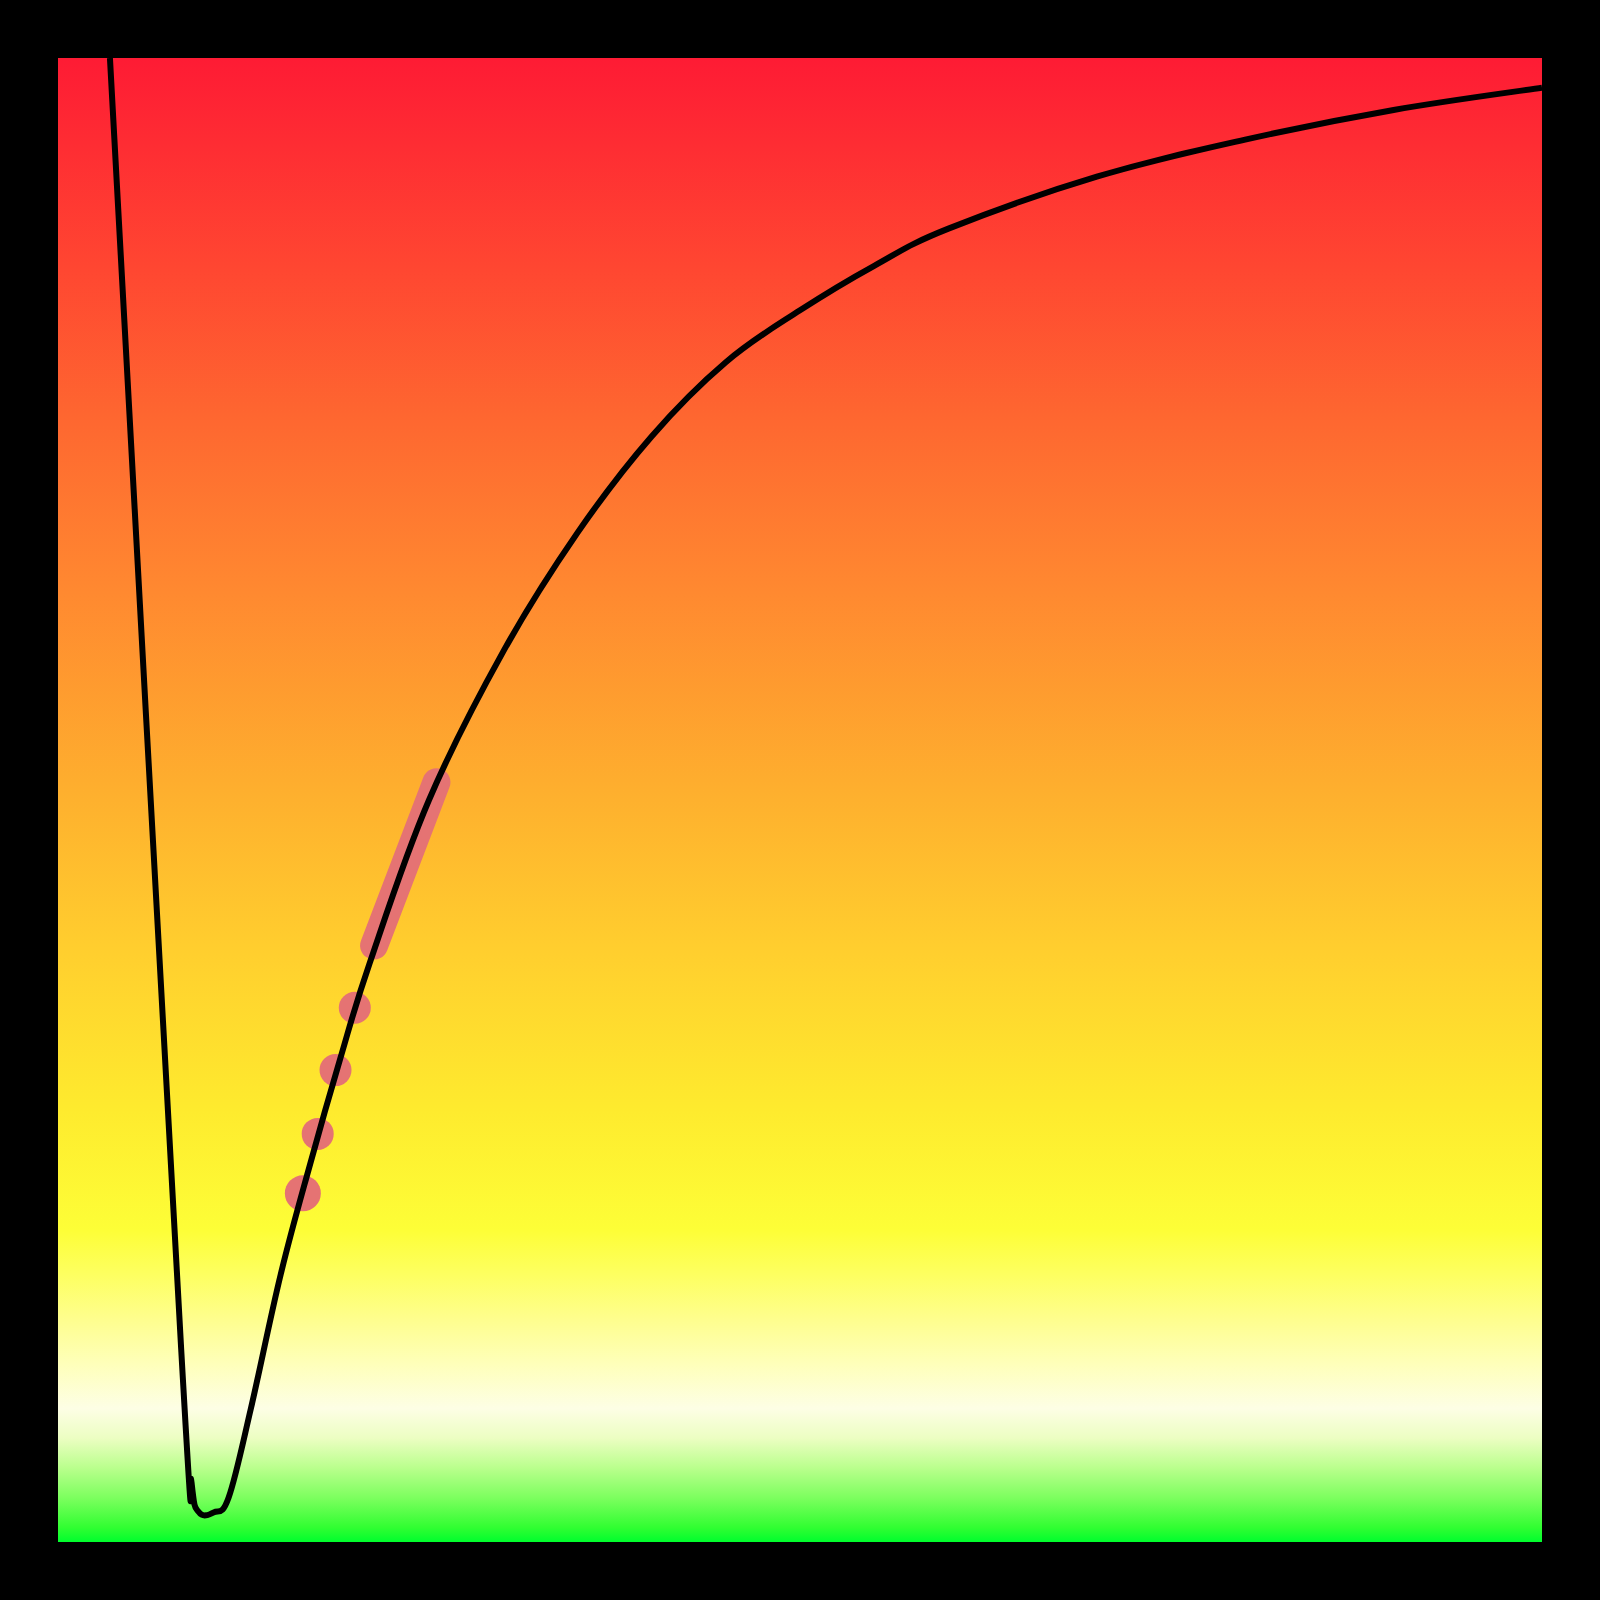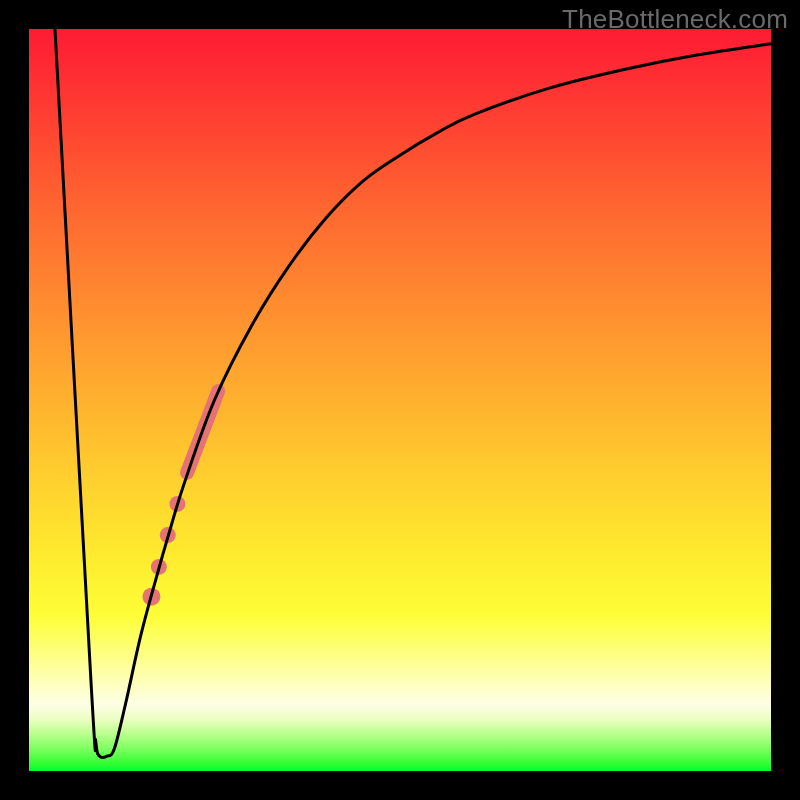--- a/index.html
+++ b/index.html
@@ -72,14 +72,13 @@
       <g>
         <line id="mseg" stroke-linecap="round" x1="158.046" y1="443.716" x2="189.21" y2="362.096" stroke="#e57373" stroke-width="14"></line>
         <circle id="md0" cx="148.4" cy="474.88" r="8" fill="#e57373"></circle>
         <circle id="md1" cx="138.754" cy="506.044" r="8" fill="#e57373"></circle>
         <circle id="md2" cx="129.85" cy="537.95" r="8" fill="#e57373"></circle>
         <circle id="md3" cx="122.43" cy="567.63" r="9" fill="#e57373"></circle>
       </g>
       <path id="curvePath" fill="none" stroke-width="3" d="M 25.970000000000002 0 C 32.38 116.20, 54.24 517.32, 61.59 645.54 C 68.93 773.76, 65.18 697.63, 66.78 712.32 C 68.38 727.01, 68.49 724.49, 70.49 727.16 C 72.49 729.83, 75.24 728.50, 77.91 727.16 C 80.58 725.82, 81.99 729.09, 85.33 719.74 C 88.67 710.39, 91.79 695.25, 96.46 675.22 C 101.13 655.19, 105.96 630.48, 111.30 608.44 C 116.64 586.40, 120.80 572.16, 126.14 552.79 C 131.48 533.42, 135.64 518.88, 140.98 500.85 C 146.32 482.82, 147.81 475.99, 155.82 452.62 C 163.83 429.25, 173.48 399.05, 185.50 371.00 C 197.52 342.95, 209.24 320.84, 222.60 296.80 C 235.96 272.76, 246.34 256.81, 259.70 237.44 C 273.06 218.07, 283.44 204.57, 296.80 189.21 C 310.16 173.85, 320.54 163.46, 333.90 152.11 C 347.26 140.76, 357.64 134.82, 371.00 126.14 C 384.36 117.46, 394.74 111.23, 408.10 103.88 C 421.46 96.53, 425.17 93.34, 445.20 85.33 C 465.23 77.32, 492.69 67.37, 519.40 59.36 C 546.11 51.35, 566.89 46.82, 593.60 40.81 C 620.31 34.80, 641.09 30.64, 667.80 25.97 C 694.51 21.30, 728.64 16.84, 742.00 14.84" stroke="#000000"></path>
     </svg>
   </div>
-  <div class="watermark">TheBottleneck.com</div>
 </div>
 
 </body></html>

